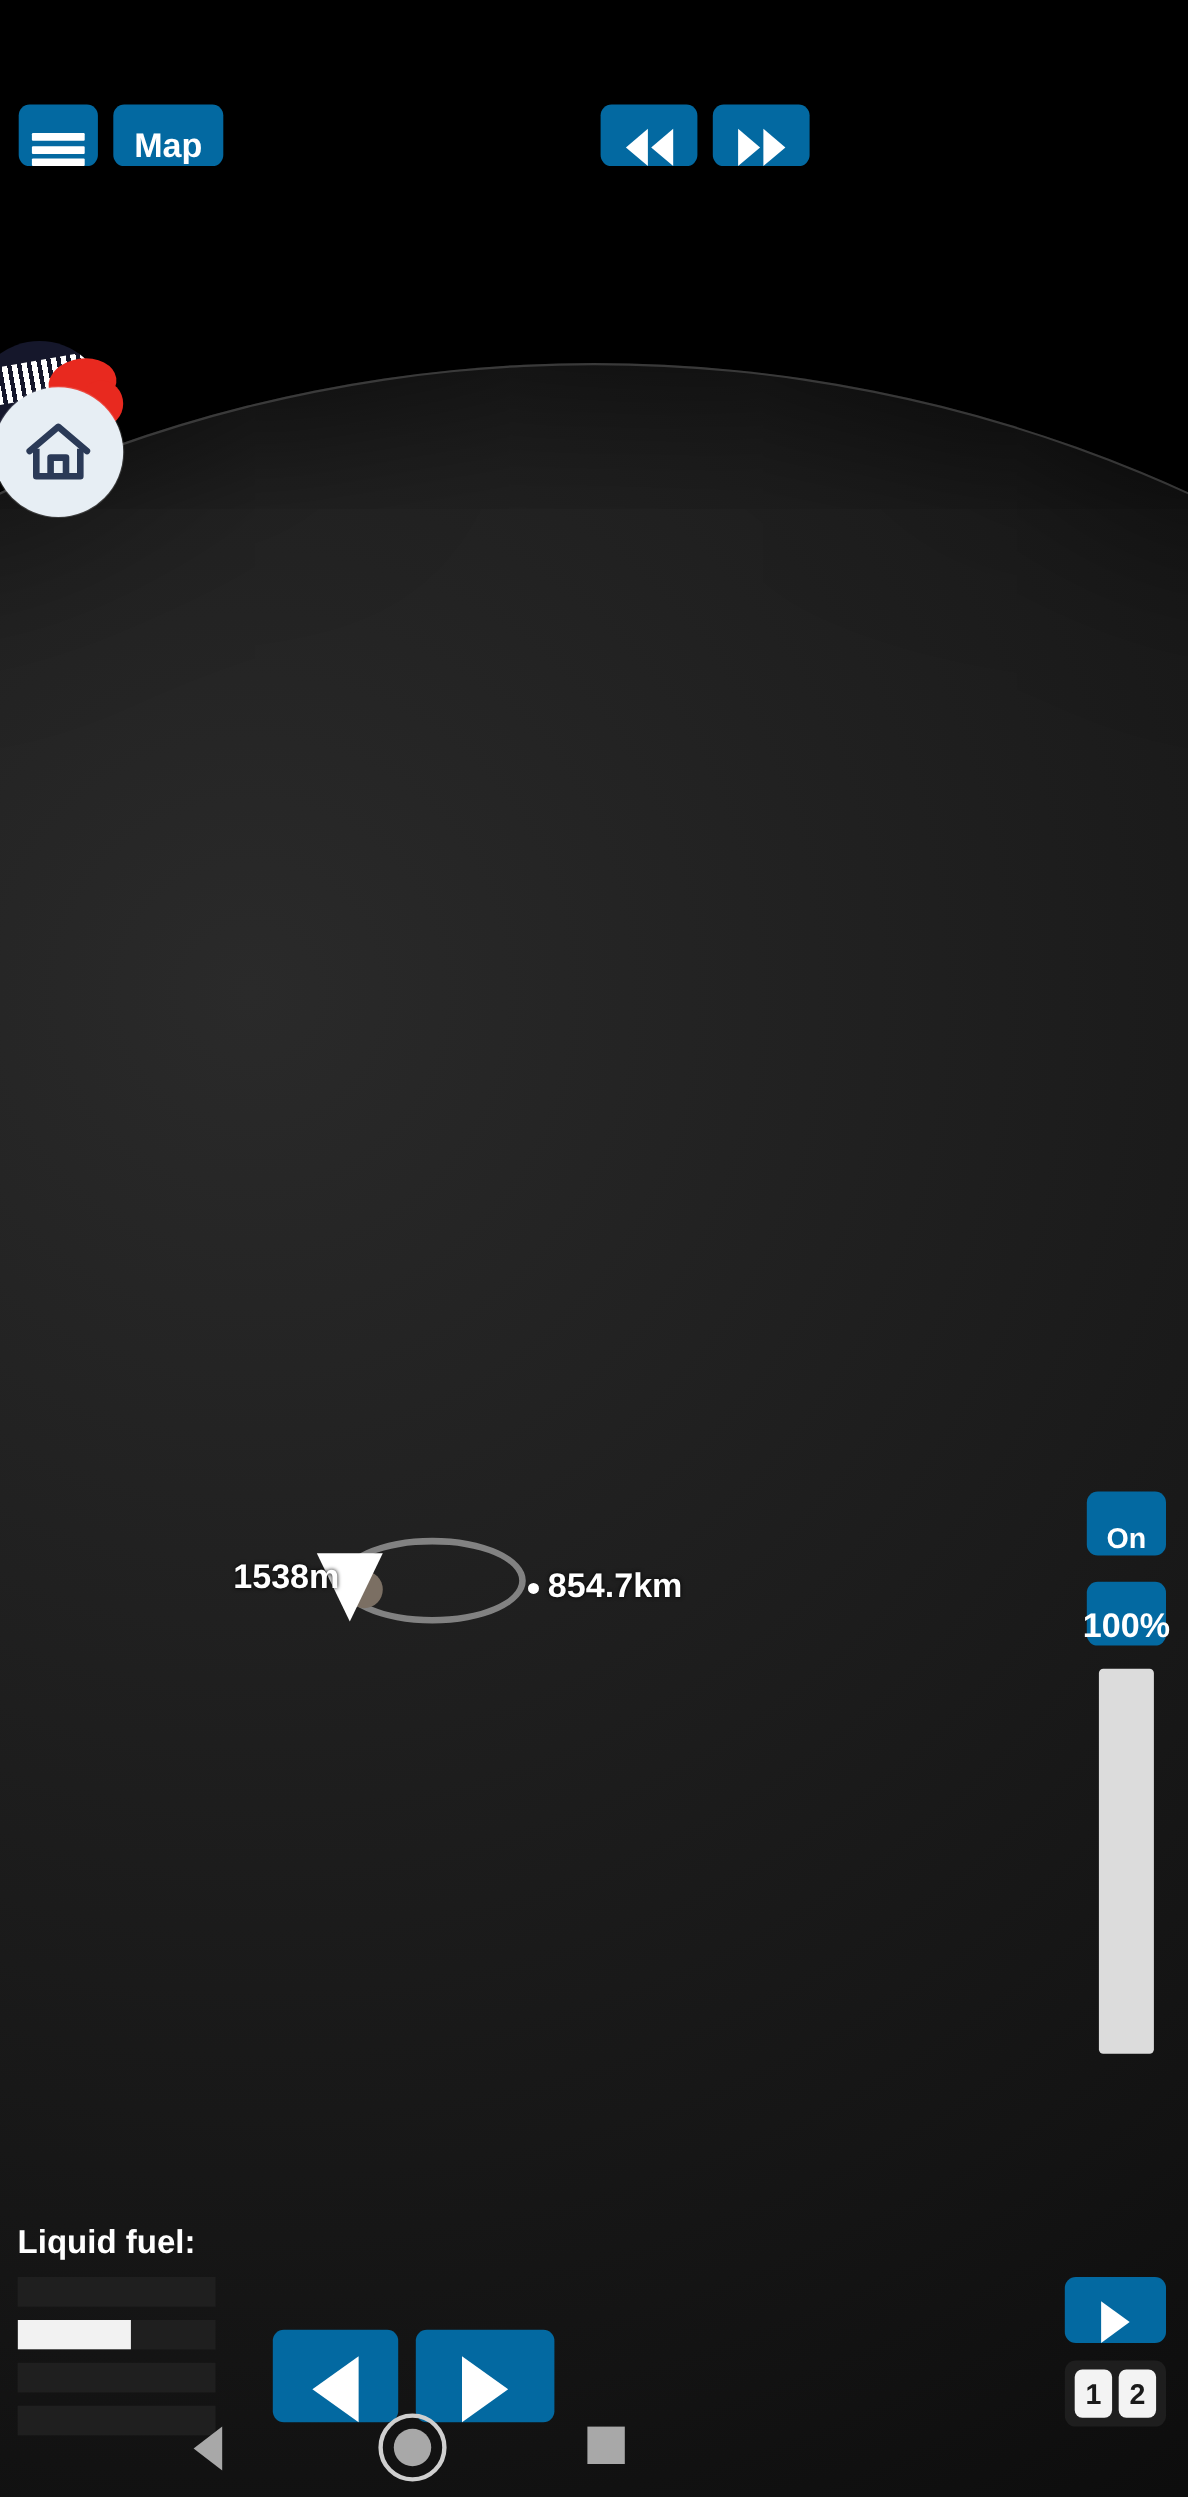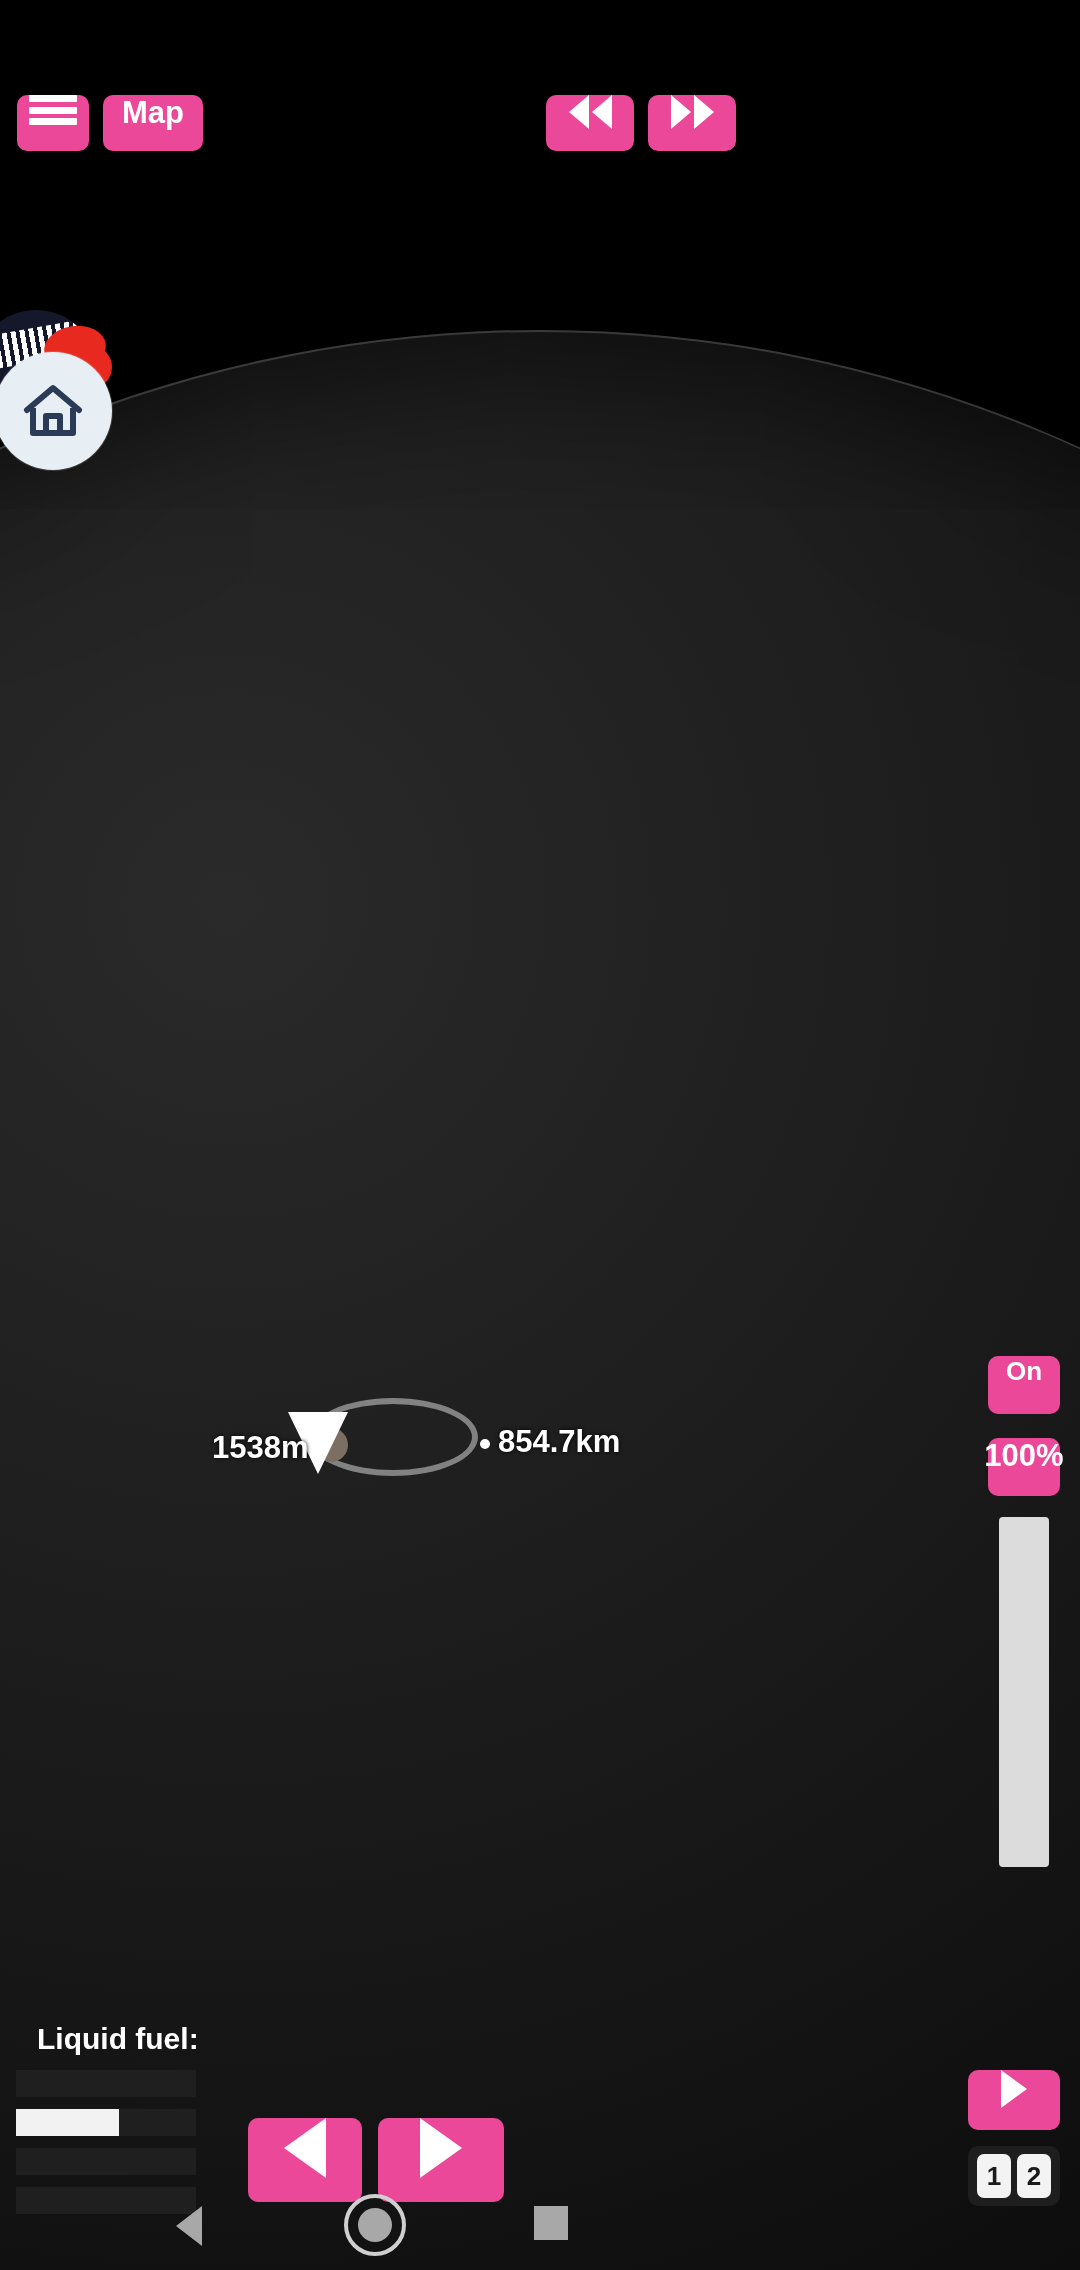--- a/index.html
+++ b/index.html
@@ -30,24 +30,24 @@
     left:-760px; top:330px;
     width:2600px; height:2600px;
     border-radius:50%;
     border-top:2px solid rgba(150,150,150,0.30);
     border-left:2px solid rgba(120,120,120,0.15);
   }
 
   
   .btn {
     position:absolute;
-    background:#ec4899;
+    background:#0369a1;
     border-radius:12px;
     display:flex;
-    align-items:flex-start;
+    align-items:flex-end;
     justify-content:center;
     color:#fff;
     font-weight:bold;
     user-select:none;
   }
 
   
   #menu-btn { left:17px; top:95px; width:72px; height:56px; border-radius:10px; }
   .hamburger { width:48px; height:30px; display:flex; flex-direction:column; justify-content:space-between; }
   .hamburger i { display:block; height:7px; background:#fff; border-radius:1px; }
@@ -122,21 +122,21 @@
   }
   .orbit-apo-dot {
     position:absolute; left:190px; top:49px;
     width:10px; height:10px; border-radius:50%;
     background:#fff;
   }
   .orbit-label {
     position:absolute; color:#fff; font-size:31px; font-weight:bold;
     white-space:nowrap; text-shadow:0 0 4px #000;
   }
-  #peri-label { left:-78px; top:40px; text-align:center; }
+  #peri-label { left:-78px; top:26px; text-align:center; }
   #apo-label  { left:208px; top:34px; }
 
   
   #engine-btn   { right:20px; top:1356px; width:72px; height:58px; border-radius:10px; font-size:26px; }
   #throttle-pct { right:20px; top:1438px; width:72px; height:58px; border-radius:10px; font-size:31px; }
   #throttle-track {
     position:absolute; right:31px; top:1517px;
     width:50px; height:350px;
     background:#1c1c1c; border-radius:4px;
   }
@@ -157,21 +157,21 @@
   }
   .stage-chip {
     width:34px; height:44px;
     background:#f3f3f3; border-radius:7px;
     color:#1a1a1a; font-size:26px; font-weight:bold;
     display:flex; align-items:center; justify-content:center;
   }
 
   
   #fuel-panel { position:absolute; left:16px; top:2022px; width:210px; }
-  #fuel-title { color:#fff; font-size:30px; font-weight:bold; margin-bottom:14px;margin-left:21px; }
+  #fuel-title { color:#fff; font-size:30px; font-weight:bold; margin-bottom:14px; }
   .fuel-bar {
     position:relative;
     width:180px; height:27px;
     background:#1f1f1f;
     margin-bottom:12px;
     overflow:hidden;
   }
   .fuel-bar .fill {
     position:absolute; left:0; top:0; height:100%;
     background:#f2f2f2;

